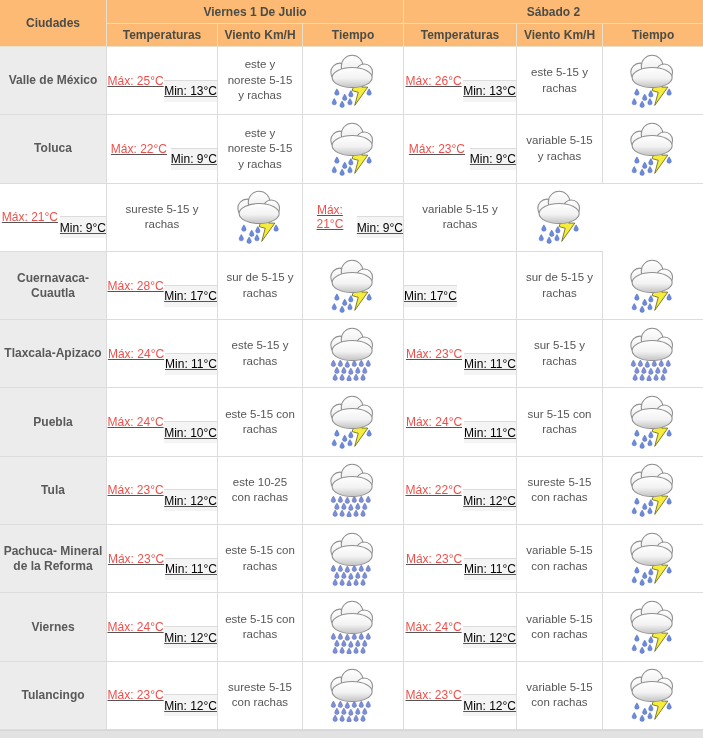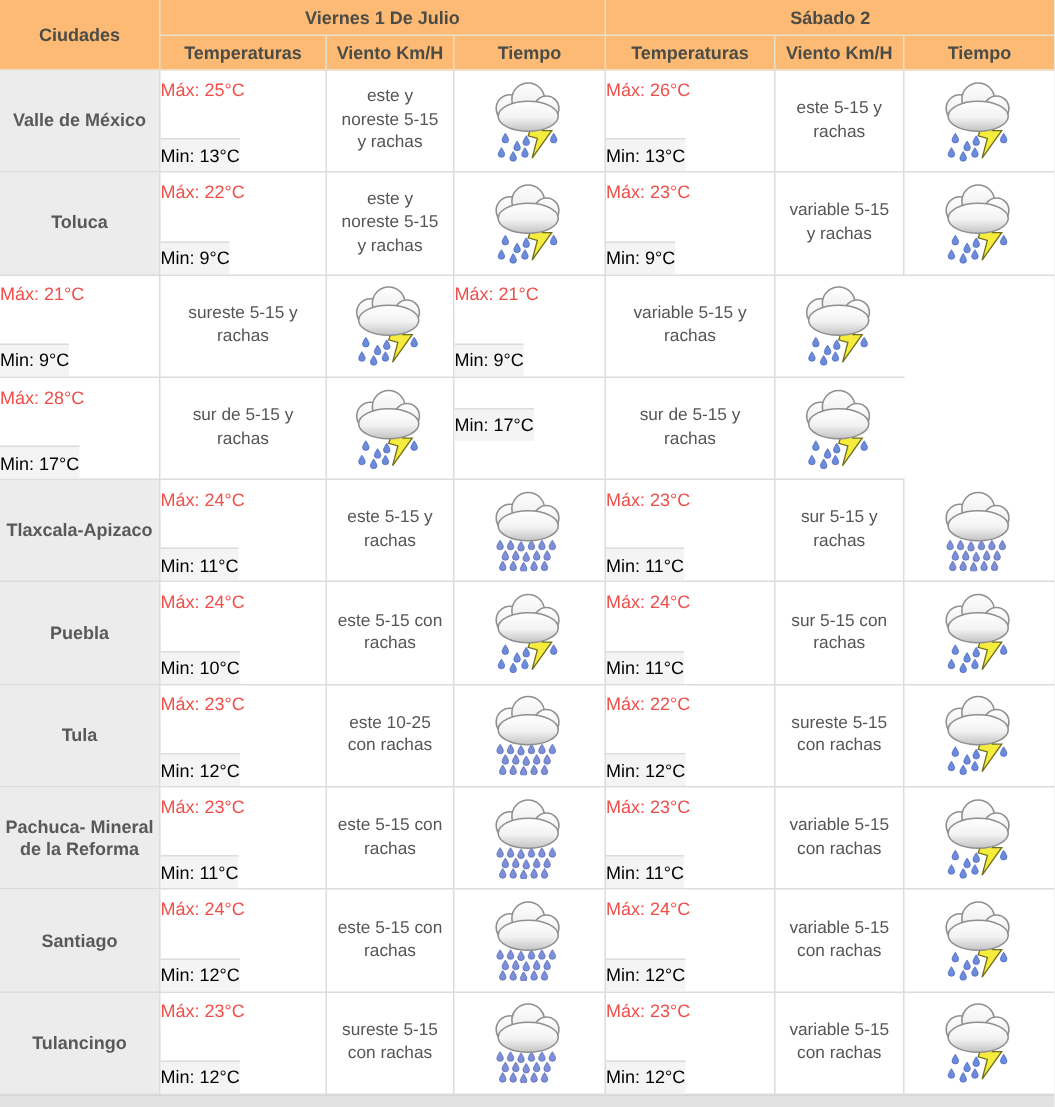--- a/index.html
+++ b/index.html
@@ -59,23 +59,23 @@
   .td:last-child { border-right: none; }
   .city-cell {
     background: #ececec;
     font-size: 12px;
     font-weight: bold;
     color: #595959;
     padding: 0 0;
     line-height: 1.25;
   }
   .temp-cell {
-    flex-direction: column;
-    align-items: flex-start;
+    align-items: center;
     justify-content: flex-start;
+    text-decoration: underline;
   }
   .temp-max {
     flex: 1;
     display: flex;
     align-items: center;
     justify-content: center;
     font-size: 12px;
     color: #ef4f4a;
     background: #fff;
   }
@@ -239,20 +239,21 @@
     </div>
     <div class="td wind-cell">variable 5-15 y rachas</div>
     <div class="td icon-cell">
       <svg>
             <use href="#icon-storm"></use>
           </svg>
     </div>
   </div>
 
   <div class="trow">
+    <div class="td city-cell">Cuernavaca-Cuautla</div>
 
     <div class="td temp-cell">
       <div class="temp-max">Máx: 28°C</div>
       <div class="temp-min">Min: 17°C</div>
     </div>
     <div class="td wind-cell">sur de 5-15 y rachas</div>
     <div class="td icon-cell">
       <svg>
             <use href="#icon-storm"></use>
           </svg>
@@ -367,21 +368,21 @@
     </div>
     <div class="td wind-cell">variable 5-15 con rachas</div>
     <div class="td icon-cell">
       <svg>
             <use href="#icon-storm"></use>
           </svg>
     </div>
   </div>
 
   <div class="trow">
-    <div class="td city-cell">Santiago</div>
+    <div class="td city-cell">Viernes</div>
 
     <div class="td temp-cell">
       <div class="temp-max">Máx: 24°C</div>
       <div class="temp-min">Min: 12°C</div>
     </div>
     <div class="td wind-cell">este 5-15 con rachas</div>
     <div class="td icon-cell">
       <svg>
             <use href="#icon-rain"></use>
           </svg>

